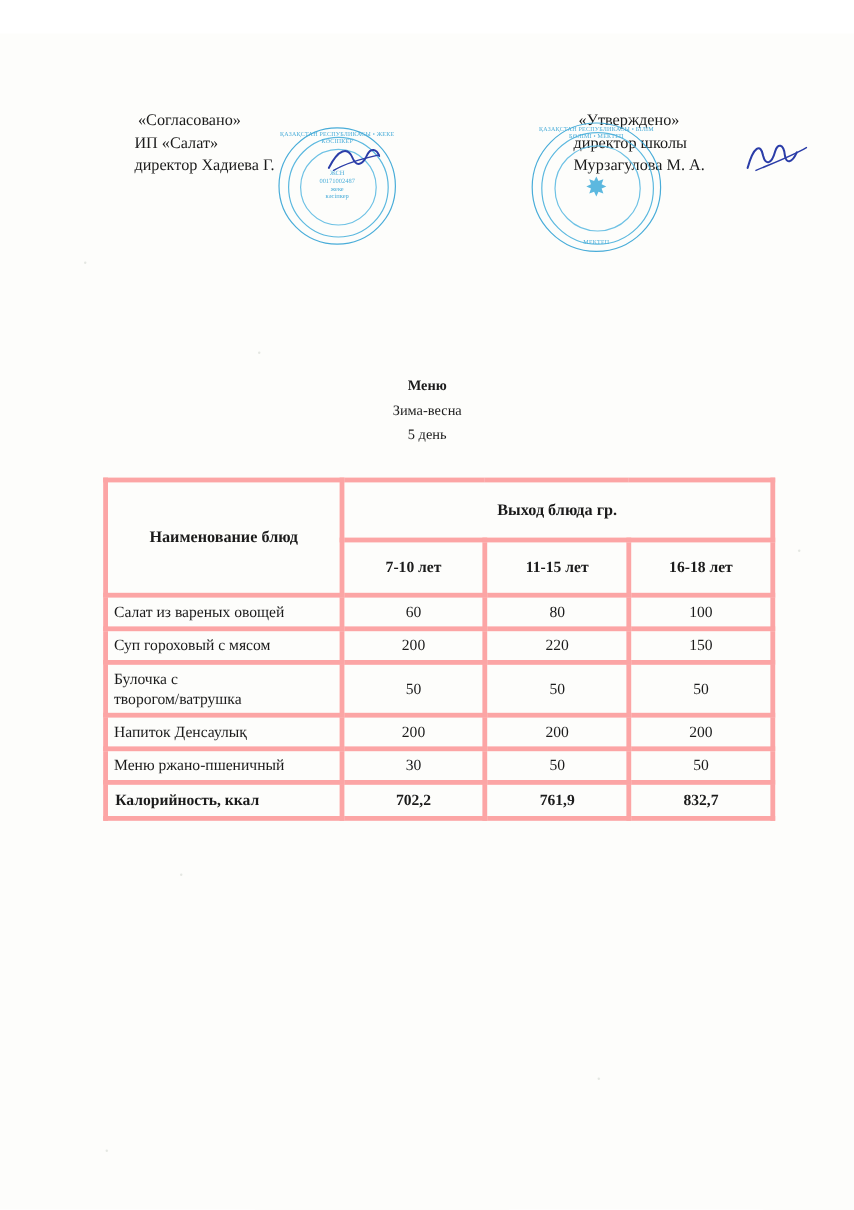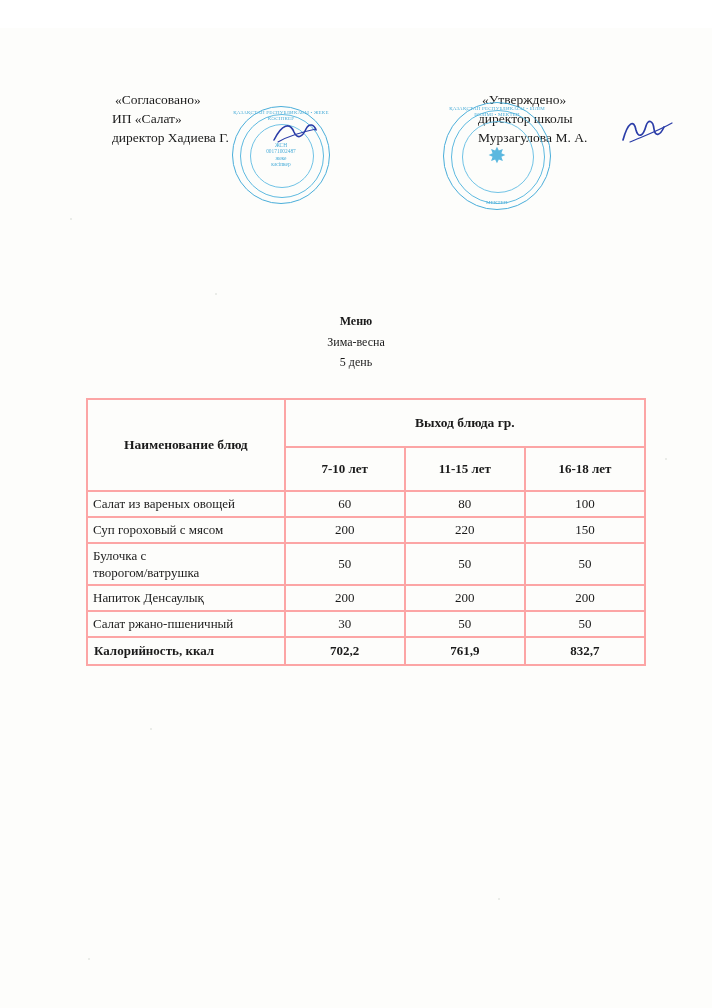--- a/index.html
+++ b/index.html
@@ -153,21 +153,21 @@
     left: 86px;
     top: 370px;
     width: 560px;
   }
   table.menu {
     border-collapse: collapse;
     width: 560px;
     font-size: 13px;
   }
   table.menu td, table.menu th {
-    border: 2px solid #fca5a5;
+    border: 4px solid #fca5a5;
     padding: 2px 5px;
     vertical-align: middle;
   }
   th.col-name {
     width: 200px;
     text-align: center;
     font-weight: bold;
     font-size: 13.5px;
     height: 42px;
   }
@@ -313,21 +313,21 @@
         </tr>
 
         <tr>
           <td class="dish">Напиток Денсаулық</td>
           <td class="val">200</td>
           <td class="val">200</td>
           <td class="val">200</td>
         </tr>
 
         <tr>
-          <td class="dish">Салат ржано-пшеничный</td>
+          <td class="dish">Меню ржано-пшеничный</td>
           <td class="val">30</td>
           <td class="val">50</td>
           <td class="val">50</td>
         </tr>
 
         <tr class="total">
           <td class="dish">Калорийность, ккал</td>
           <td class="val">702,2</td>
           <td class="val">761,9</td>
           <td class="val">832,7</td>

